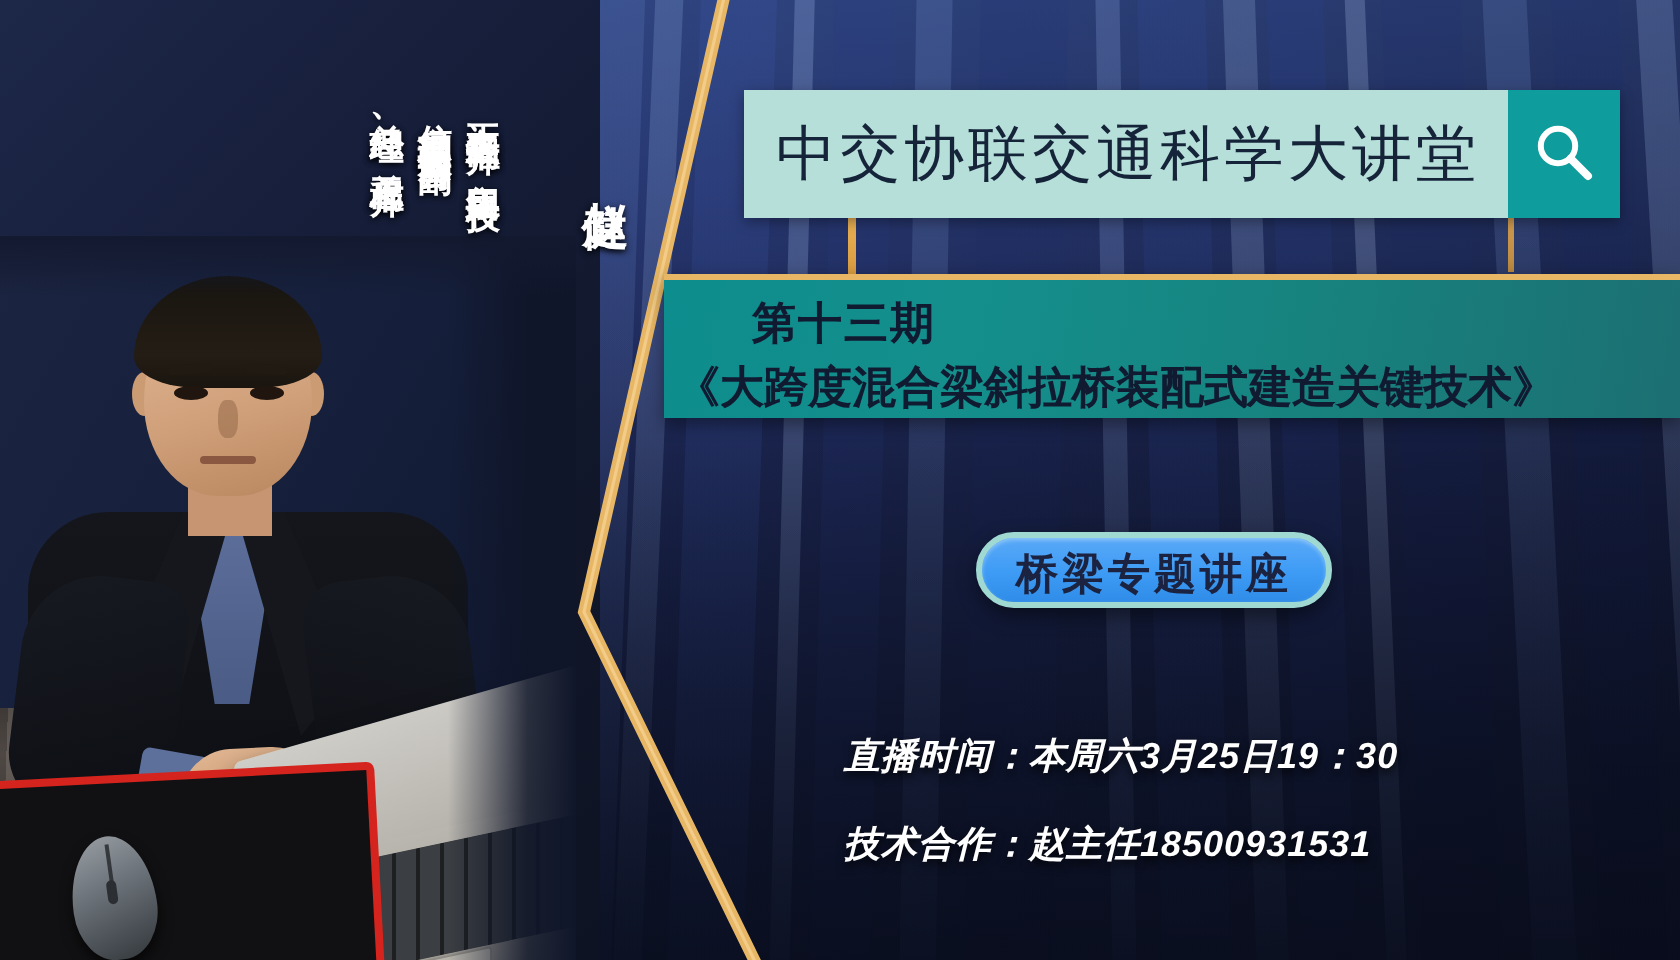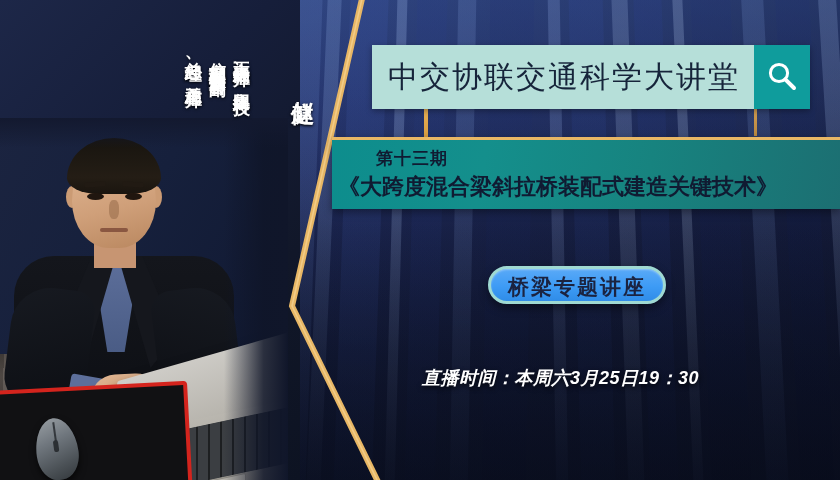--- a/index.html
+++ b/index.html
@@ -160,21 +160,21 @@
   }
 
   
   .band{
     position:absolute;left:332px;top:137px;width:508px;height:72px;z-index:8;
     background:linear-gradient(100deg,#0d8d8d 0%,#148f8c 30%,#17837f 62%,#1c6f72 100%);
     border-top:3px solid #e8b765;
     box-shadow:0 3px 8px rgba(0,0,0,.4);
     padding-top:2px;box-sizing:border-box;
   }
-  .band-line1{color:#101b32;font-size:17px;font-weight:bold;margin:5px 0 0 44px;letter-spacing:1px;}
+  .band-line1{color:#101b32;font-size:22px;font-weight:bold;margin:5px 0 0 44px;letter-spacing:1px;}
   .band-line2{color:#101b32;font-size:22px;font-weight:bold;margin:2px 0 0 6px;letter-spacing:0px;white-space:nowrap;}
 
   
   .pill{
     position:absolute;left:488px;top:266px;width:178px;height:38px;z-index:8;
     background:linear-gradient(180deg,#59a9f7 0%,#3d9bf5 55%,#2f8ce8 100%);
     border:3px solid #9fd9d2;border-radius:28px;
     display:flex;align-items:flex-end;justify-content:center;
     box-shadow:0 4px 10px rgba(0,0,0,.45), inset 0 1px 2px rgba(255,255,255,.35);
     box-sizing:border-box;
@@ -280,14 +280,15 @@
   <div class="band">
     <div class="band-line1">第十三期</div>
     <div class="band-line2">《大跨度混合梁斜拉桥装配式建造关键技术》</div>
   </div>
 
   <div class="pill">
     <span>桥梁专题讲座</span>
   </div>
 
   <div class="info info1">直播时间：本周六3月25日19：30</div>
+  <div class="info info2">技术合作：赵主任18500931531</div>
 
 </div>
 
 </body></html>

